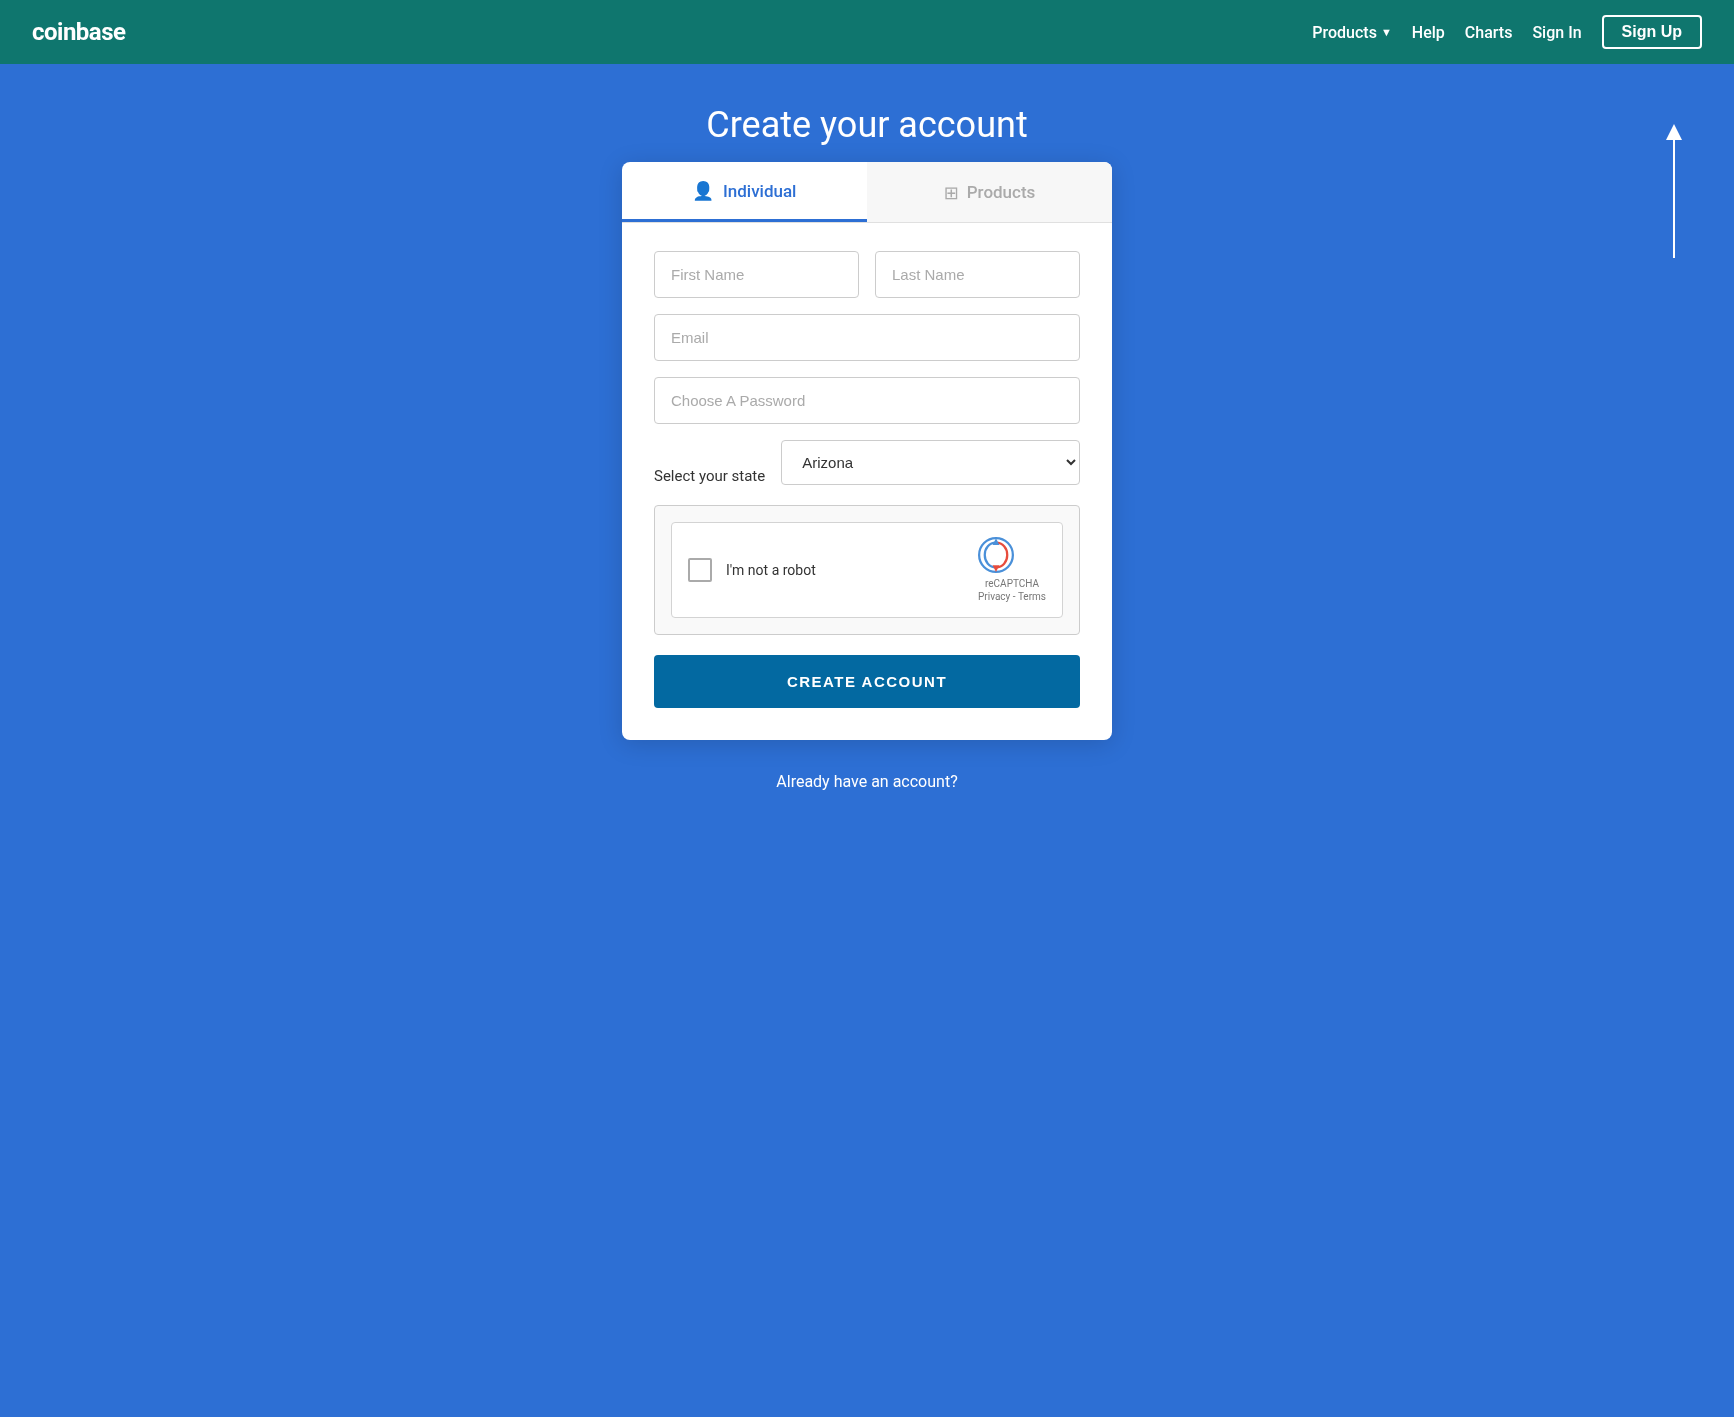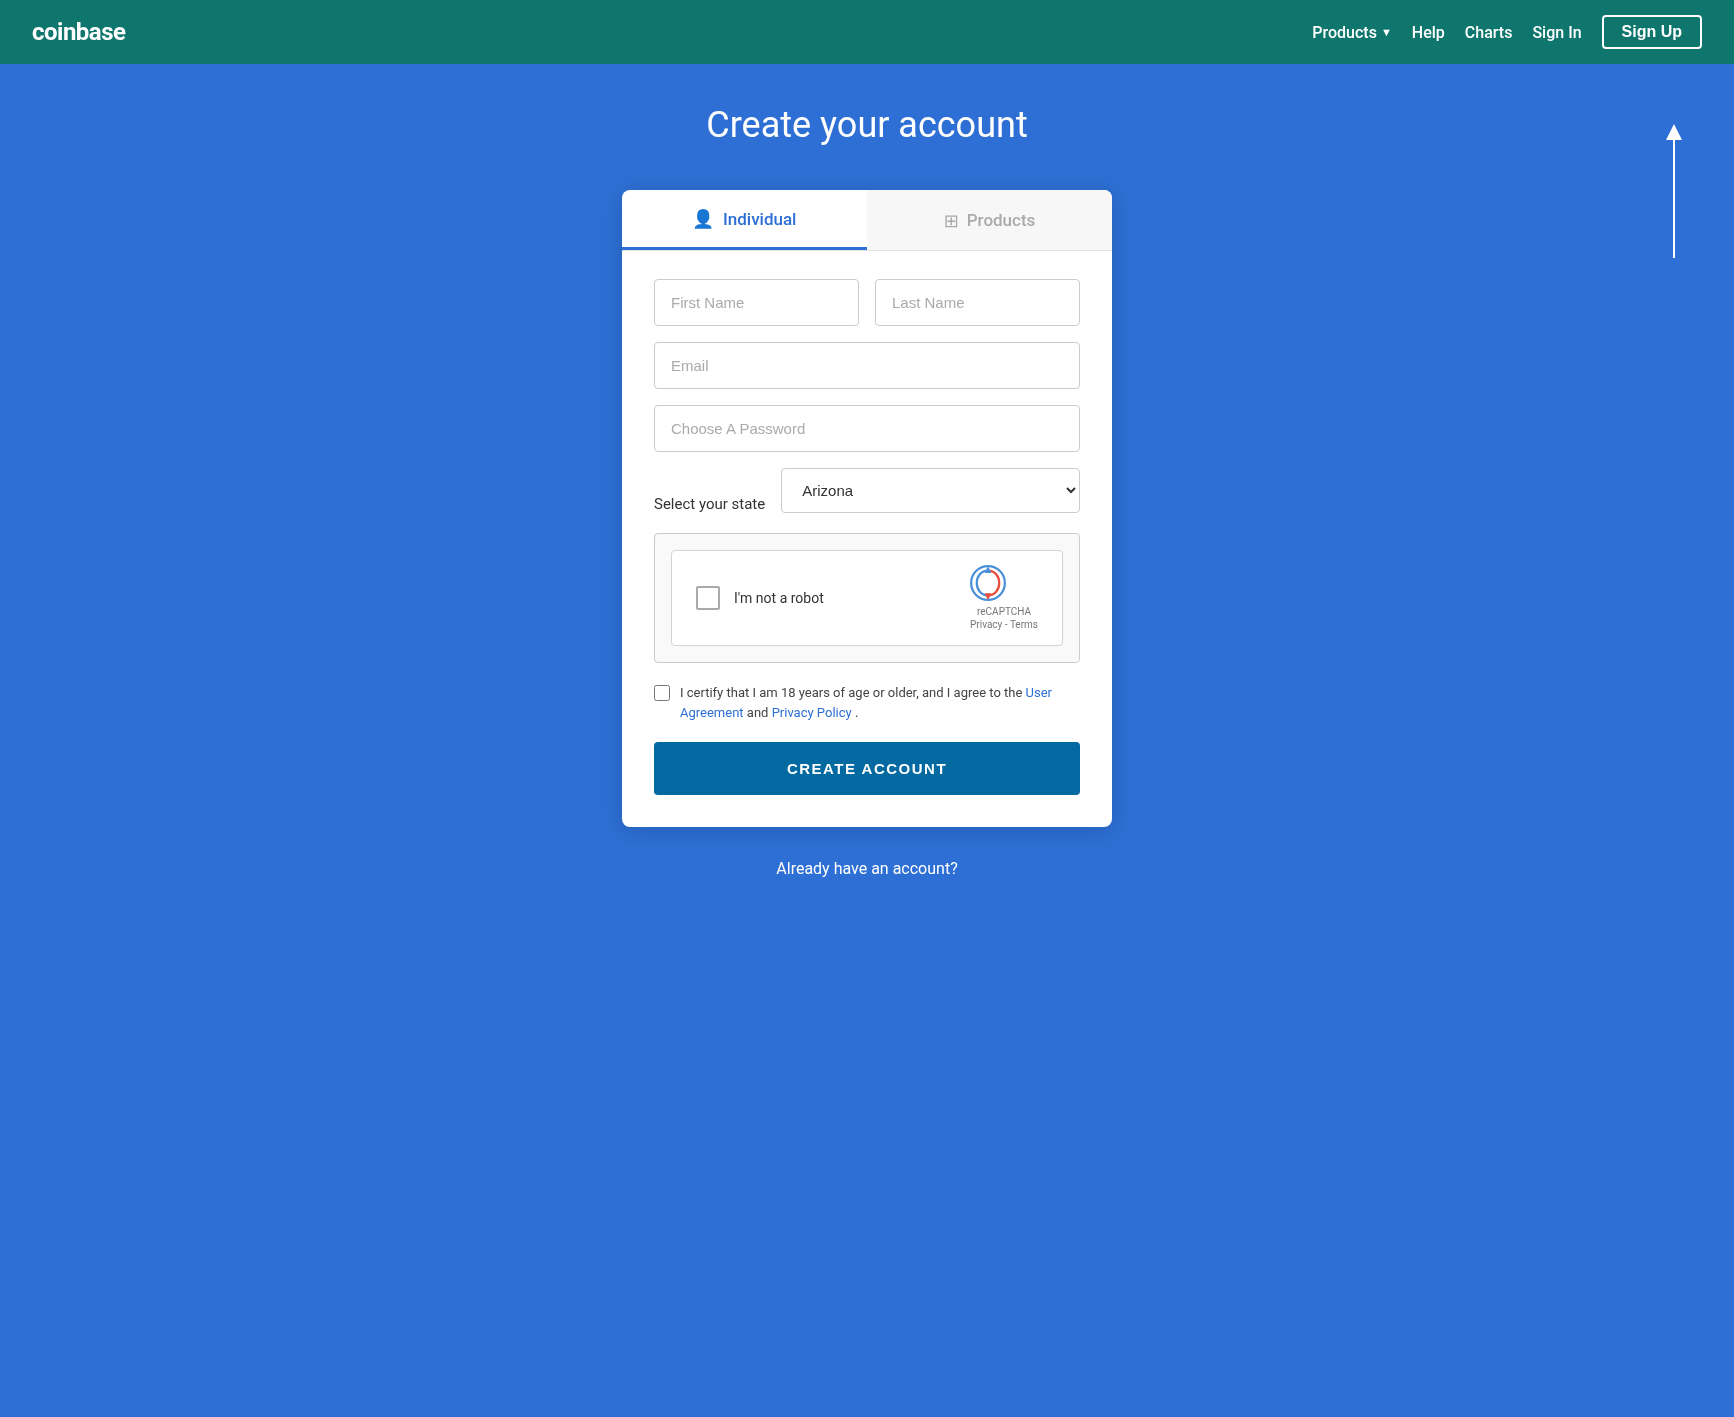--- a/index.html
+++ b/index.html
@@ -89,21 +89,21 @@
       flex-direction: column;
       align-items: center;
       padding: 40px 16px 60px;
       position: relative;
     }
 
     .page-title {
       color: #fff;
       font-size: 36px;
       font-weight: 400;
-      margin-bottom: 44px;
+      margin-bottom: 16px;
       text-align: right;
     }
 
     
     .card {
       background: #fff;
       border-radius: 8px;
       width: 100%;
       max-width: 490px;
       overflow: hidden;
@@ -199,21 +199,21 @@
       margin-bottom: 20px;
       background: #f9f9f9;
     }
     .recaptcha-inner {
       display: flex;
       align-items: center;
       justify-content: space-between;
       background: #fff;
       border: 1px solid #d3d3d3;
       border-radius: 4px;
-      padding: 14px 24px;
+      padding: 14px 16px;
     }
     .recaptcha-left {
       display: flex;
       align-items: center;
       gap: 14px;
     }
     .recaptcha-checkbox {
       width: 24px;
       height: 24px;
       border: 2px solid #aaa;
@@ -393,33 +393,20 @@
                 <span style="cursor:pointer;">Privacy</span>
                 <span> - </span>
                 <span style="cursor:pointer;">Terms</span>
               </div>
             </div>
           </div>
         </div>
       </div>
 
       
-      <div class="terms-row">
-        <input type="checkbox" class="terms-checkbox" style="">
-        <div class="terms-text">
-          <span>I certify that I am 18 years of age or older, and I agree to the</span>
-          <span> </span>
-          <a class="terms-link" href="#">User Agreement</a>
-          <span> </span>
-          <span>and</span>
-          <span> </span>
-          <a class="terms-link" href="#">Privacy Policy</a>
-          <span>.</span>
-        </div>
-      </div>
 
       
       <button class="create-btn">CREATE ACCOUNT</button>
     </div>
   </div>
 
   <p class="footer-text">Already have an account?</p>
 </div>
 
 </body></html>

